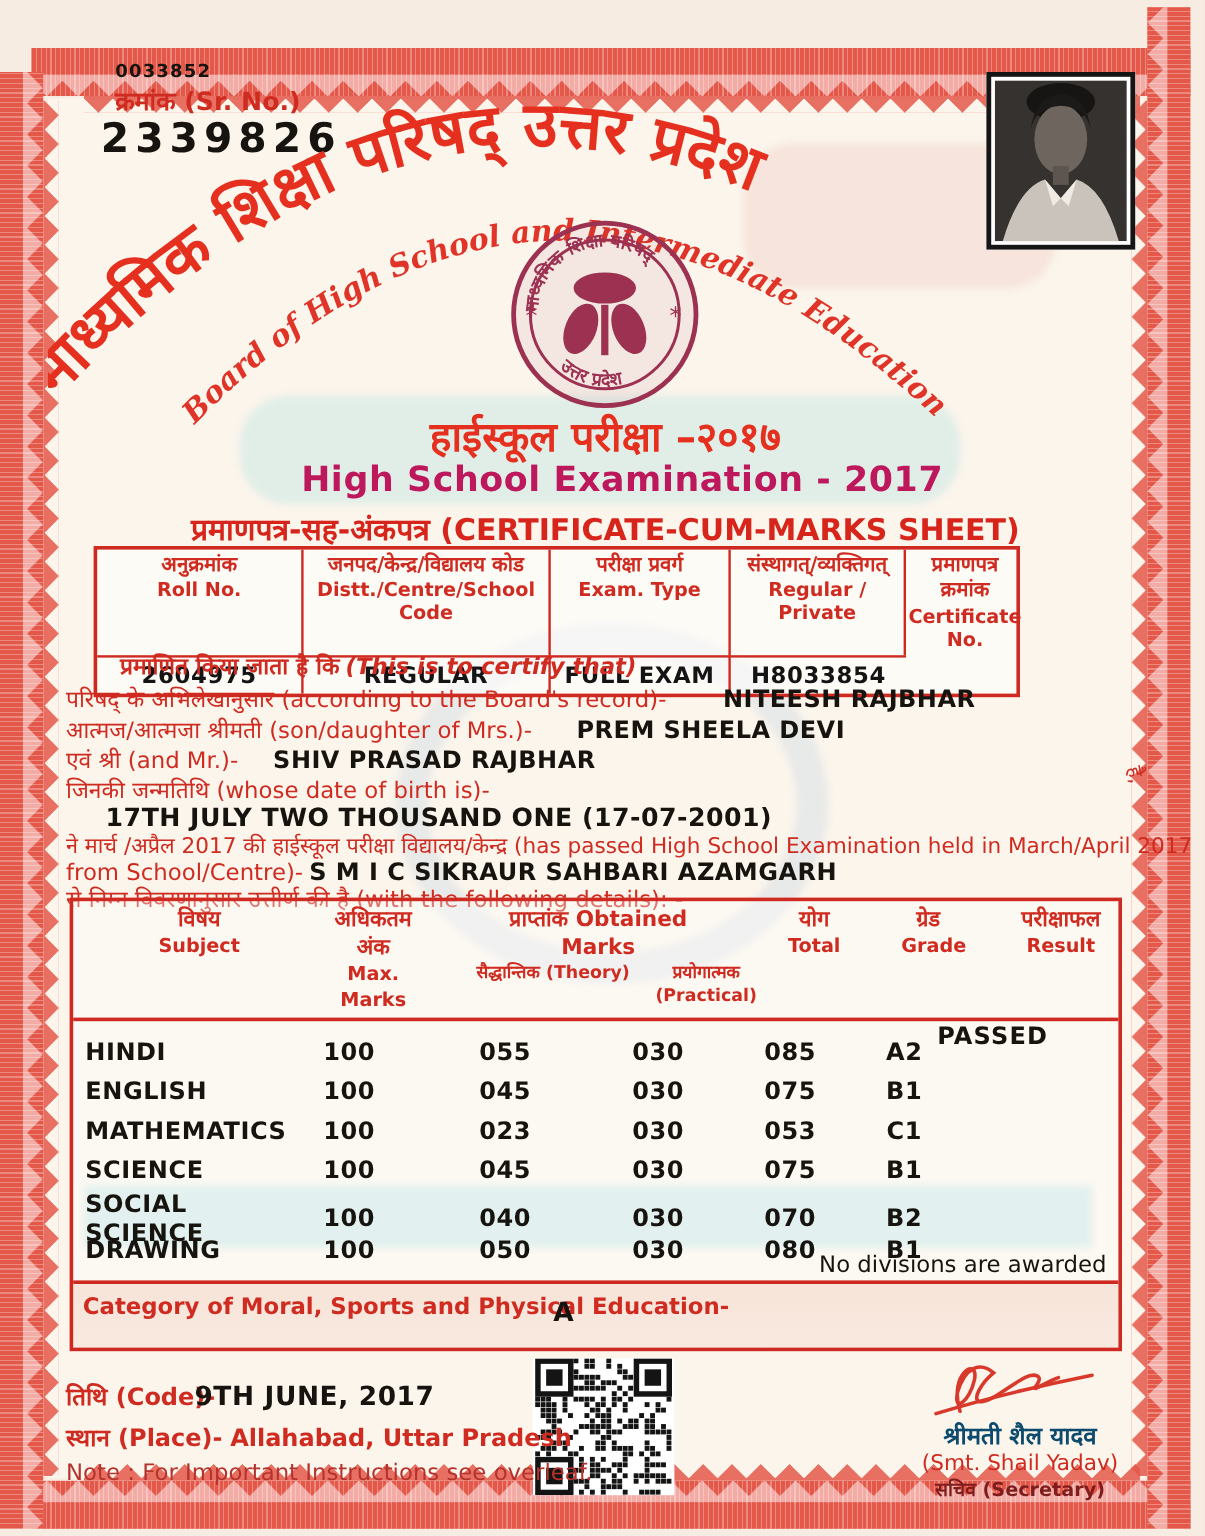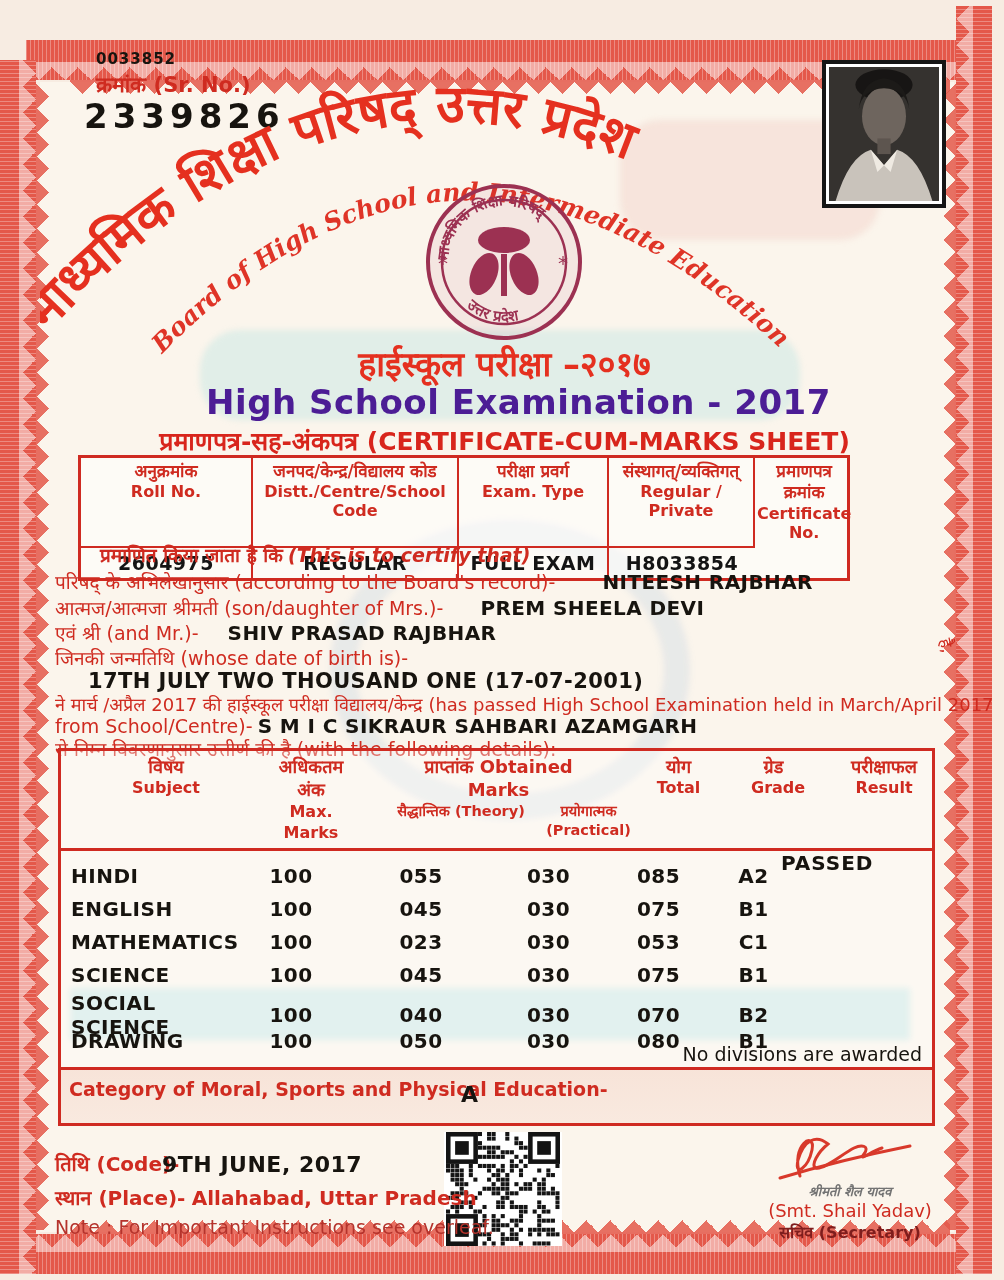--- a/index.html
+++ b/index.html
@@ -59,21 +59,21 @@
 
   
   .photo { left:822px; top:60px; width:124px; height:148px; background:#fff; border:4px solid #151515; padding:3px; }
   .photo svg { width:100%; height:100%; display:block; }
 
   
   .header-art { left:40px; top:48px; width:910px; height:344px; pointer-events:none; }
 
   
   .title-hi { top:340px; font-size:34px; color:#e5301f; }
-  .title-en { top:382px; font-size:34px; color:#4c1d95; letter-spacing:.5px;margin-left:28px; }
+  .title-en { top:382px; font-size:29px; color:#be185d; letter-spacing:.5px;margin-left:28px; }
   .sheet-title { top:423px; font-size:25px; color:#d8251c; }
 
   
   .info-table { left:78px; top:455px; width:772px; border:3px solid #cf2a21; background:rgba(255,255,255,.55); }
   .info-head, .info-vals { display:grid; grid-template-columns:172px 206px 150px 146px 1fr; }
   .info-head > div { border-right:2px solid #cf2a21; padding:3px 2px 4px; text-align:center; }
   .info-head > div:last-child { border-right:none; }
   .info-vals > div { border-right:2px solid #cf2a21; border-top:2px solid #cf2a21; padding:4px 2px; text-align:center; }
   .info-vals > div:last-child { border-right:none; }
   .ih-hi { font-size:17px; font-weight:bold; color:#cf2b20; line-height:1.25; }
@@ -109,21 +109,21 @@
 
   
   .qr { left:444px; top:1132px; width:118px; height:114px; background:#fff; }
   .qr svg { width:100%; height:100%; display:block; }
   .f-date-lbl { left:55px; top:1150px; font-size:20px; }
   .f-date-val { left:162px; top:1152px; font-size:22px; letter-spacing:.5px; }
   .f-place { left:55px; top:1184px; font-size:20px; }
   .f-note { left:55px; top:1216px; font-size:19px; color:#b5332c; }
   .sig-block { left:742px; top:1126px; width:216px; text-align:center; }
   .sig-art { width:200px; height:56px; display:block; margin:0 auto; }
-  .sig-hi { font-size:13px; color:#737373; font-weight:bold;font-style:italic; }
+  .sig-hi { font-size:20px; color:#0c4a6e; font-weight:bold; }
   .sig-en { font-size:18px; color:#cf2b20; }
   .sig-title { font-size:16px; color:#7f1d1d; font-weight:bold; }
 
   .serif-arc { font-family:"DejaVu Serif", serif; font-style:italic; font-weight:bold; }
 </style>
 </head>
 <body>
 
 <div class="page">
 

